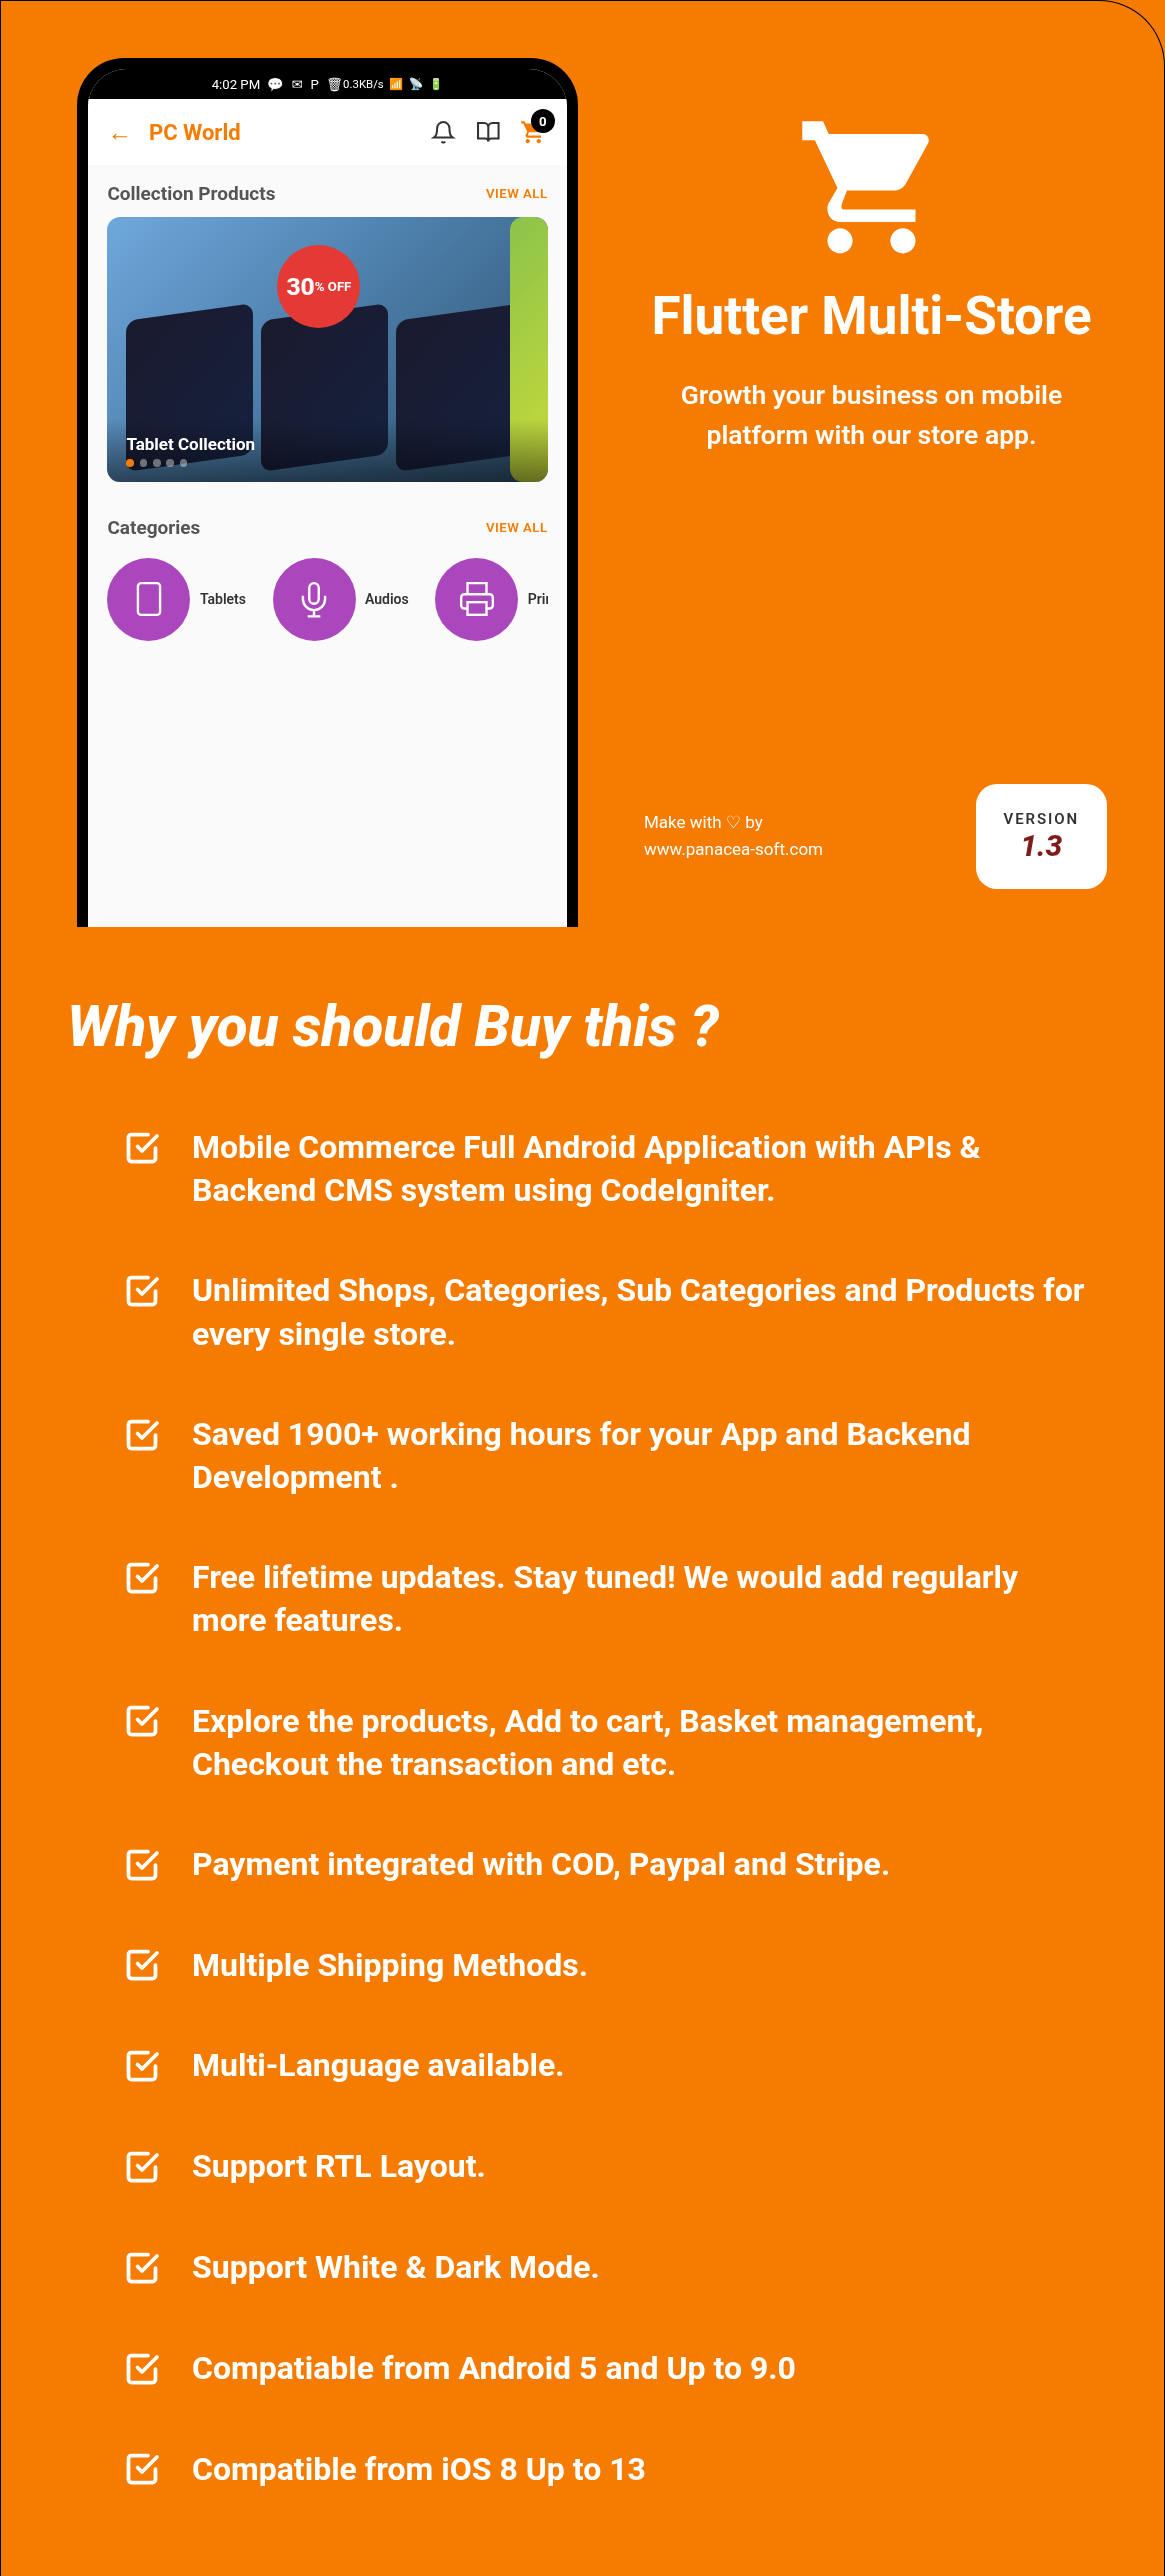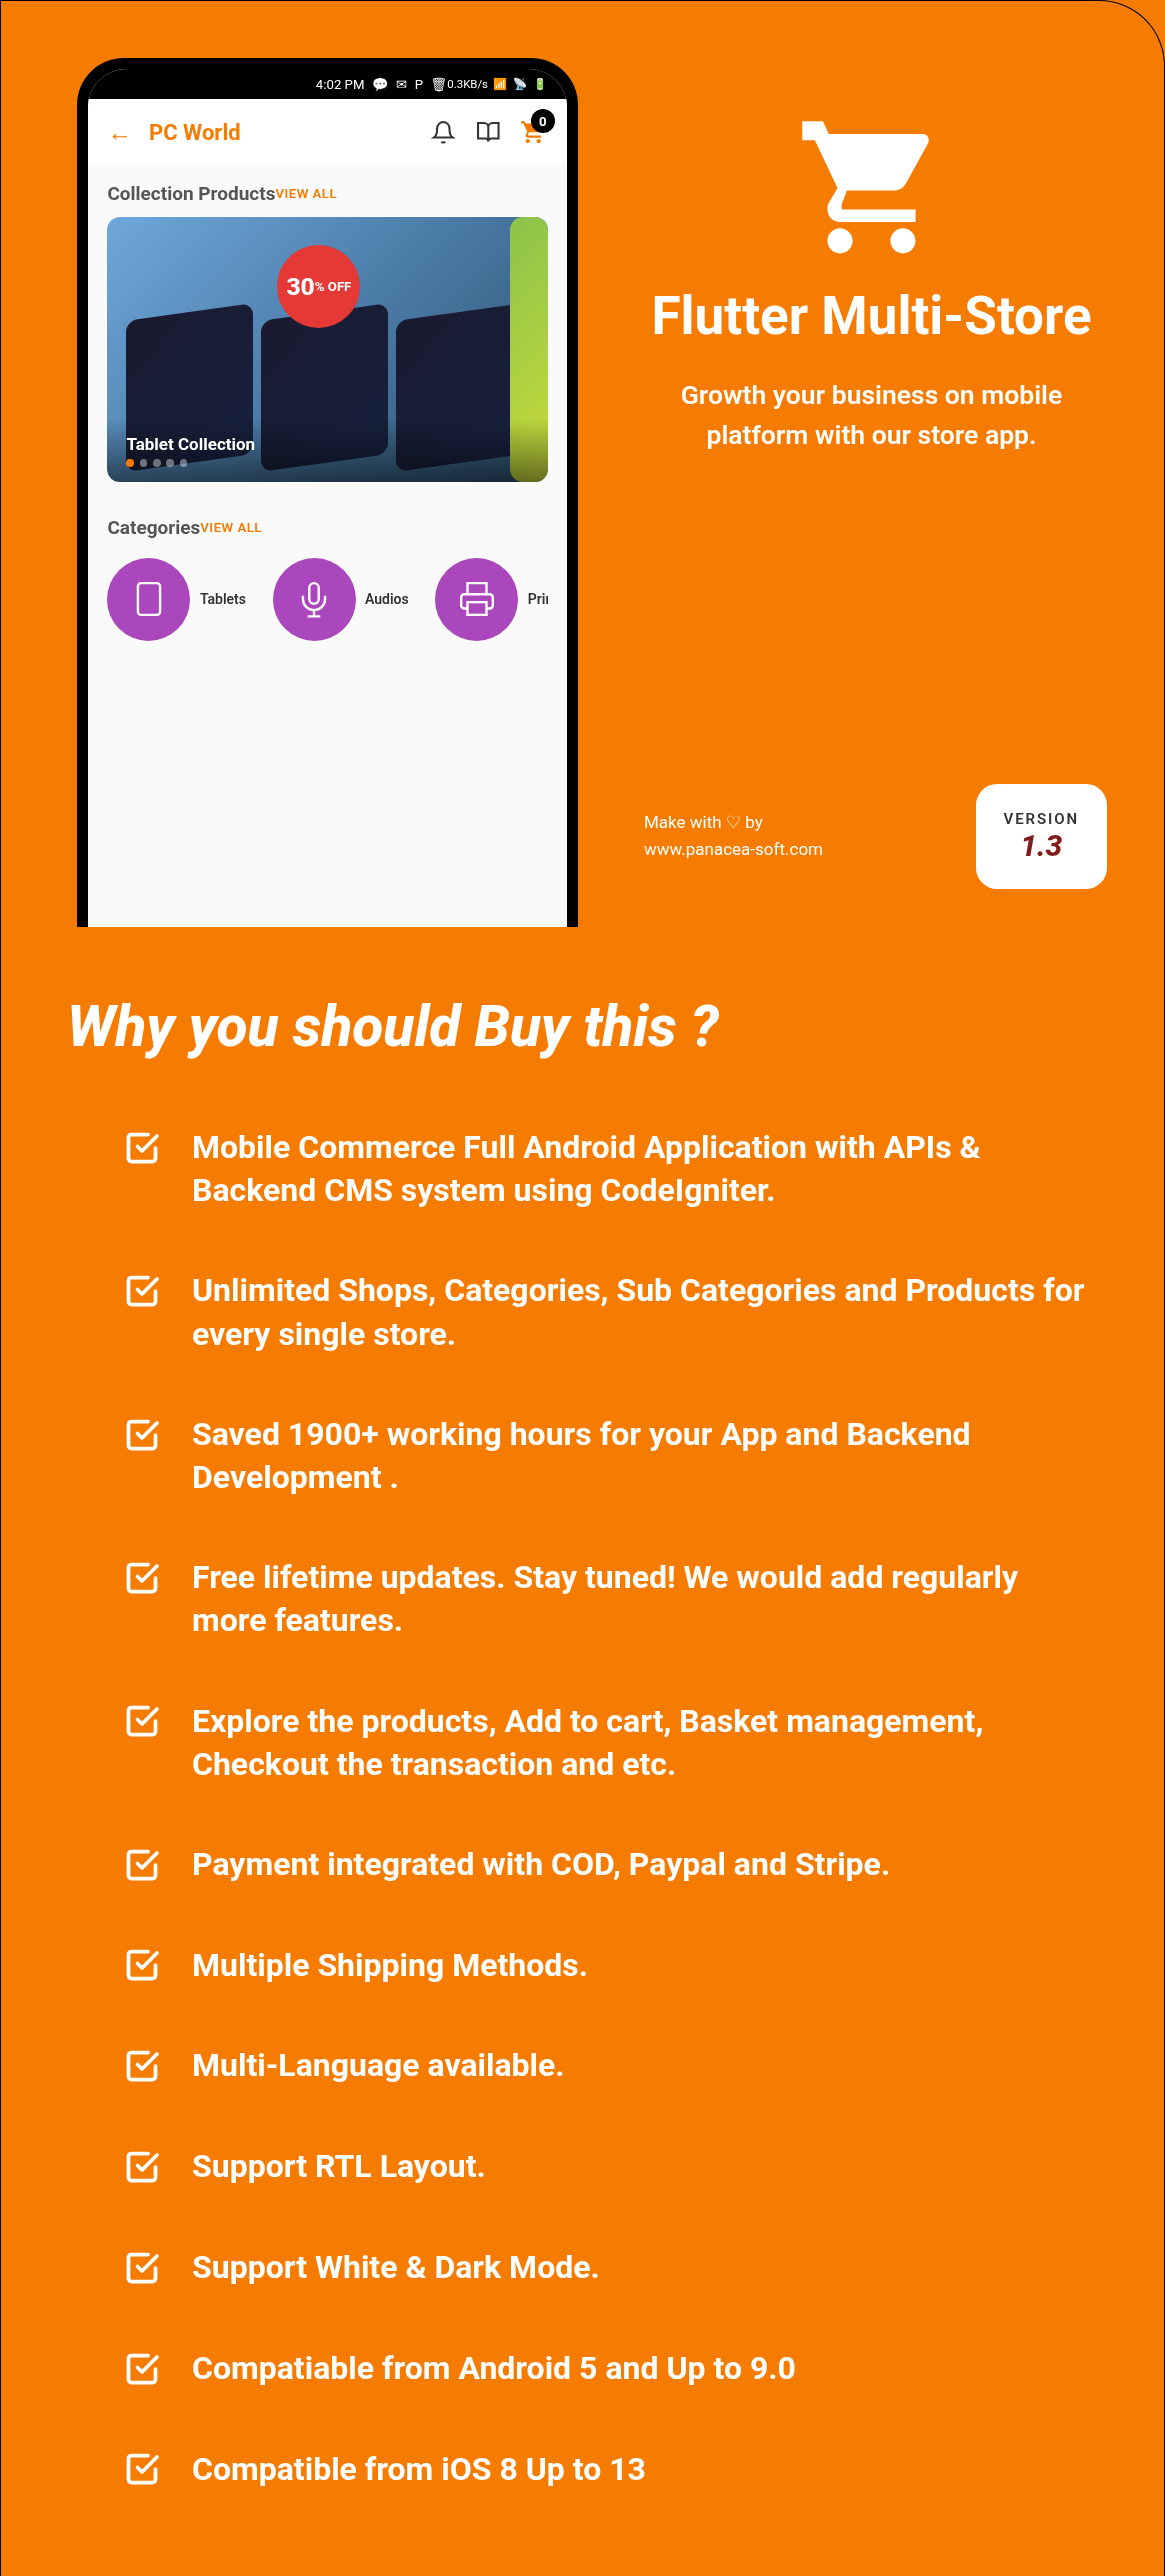--- a/index.html
+++ b/index.html
@@ -1,30 +1,30 @@
 <!DOCTYPE html>
 <html style="font-size:15px"><head>
 <meta charset="utf-8">
 <style>
 *{margin:0;padding:0;box-sizing:border-box;font-family:-apple-system,BlinkMacSystemFont,"Segoe UI",Roboto,sans-serif}
 body{width:1165px;background:#f57c00}
 .page{width:1165px;height:927px;background:#f57c00;border:1.9px solid #000;border-bottom:none;border-radius:0 66px 0 0;position:relative;overflow:hidden}
 .phone{position:absolute;left:76px;top:57px;width:501px;height:870px;background:#000;border-radius:47px 47px 0 0;padding:11.4px 11.4px 0 11.4px}
 .screen{width:100%;height:100%;background:#fafafa;border-radius:38px 38px 0 0;overflow:hidden;position:relative}
-.statusbar{height:30px;background:#000;color:#fff;display:flex;align-items:center;justify-content:flex-end;padding:0 19px;font-size:13.2px}
+.statusbar{height:30px;background:#000;color:#fff;display:flex;align-items:center;justify-content:center;padding:0 19px;font-size:13.2px}
 .sb-left{display:flex;gap:7.6px;align-items:center}
 .sb-right{display:flex;gap:5.7px;align-items:center;font-size:11.4px}
 .appbar{height:66px;background:#fff;display:flex;align-items:center;padding:0 19px;gap:17px}
 .back{color:#f57c00;font-size:24.6px;font-weight:bold}
 .title{color:#f57c00;font-size:22px;font-weight:700;flex:1}
 .icobtn{width:28px;height:28px;display:flex;align-items:center;justify-content:center}
 .cartwrap{position:relative}
 .badge{position:absolute;top:-9.5px;right:-7.6px;width:24.6px;height:24.6px;background:#000;color:#fff;border-radius:50%;display:flex;align-items:center;justify-content:center;font-size:13.2px;font-weight:bold}
 .section{padding:17px 19px}
-.sechead{display:flex;align-items:center;margin-bottom:11.4px}
+.sechead{display:flex;justify-content:space-between;align-items:center;margin-bottom:11.4px}
 .sectitle{font-size:19px;font-weight:700;color:#555}
 .viewall{font-size:13.2px;font-weight:600;color:#f57c00;letter-spacing:0.5px}
 .carousel{position:relative;height:265px;border-radius:13.2px;overflow:hidden;background:linear-gradient(135deg,#6fa8dc 0%,#4a7ba6 50%,#2d4f6b 100%)}
 .caroverlay{position:absolute;bottom:0;left:0;right:0;padding:15px 19px;color:#fff;font-weight:700;font-size:17px;background:linear-gradient(transparent,rgba(0,0,0,0.5))}
 .discbadge{position:absolute;top:28px;left:170px;width:83px;height:83px;background:#e53935;border-radius:50%;display:flex;flex-direction:row;align-items:center;justify-content:center;color:#fff;font-weight:800}
 .discbadge .n{font-size:24.6px}
 .discbadge .t{font-size:13.2px;font-weight:700}
 .dots{display:flex;gap:5.7px;margin-top:5.7px}
 .dot{width:7.6px;height:7.6px;border-radius:50%;background:#fff;opacity:0.4}
 .dot.active{background:#f57c00;opacity:1}

